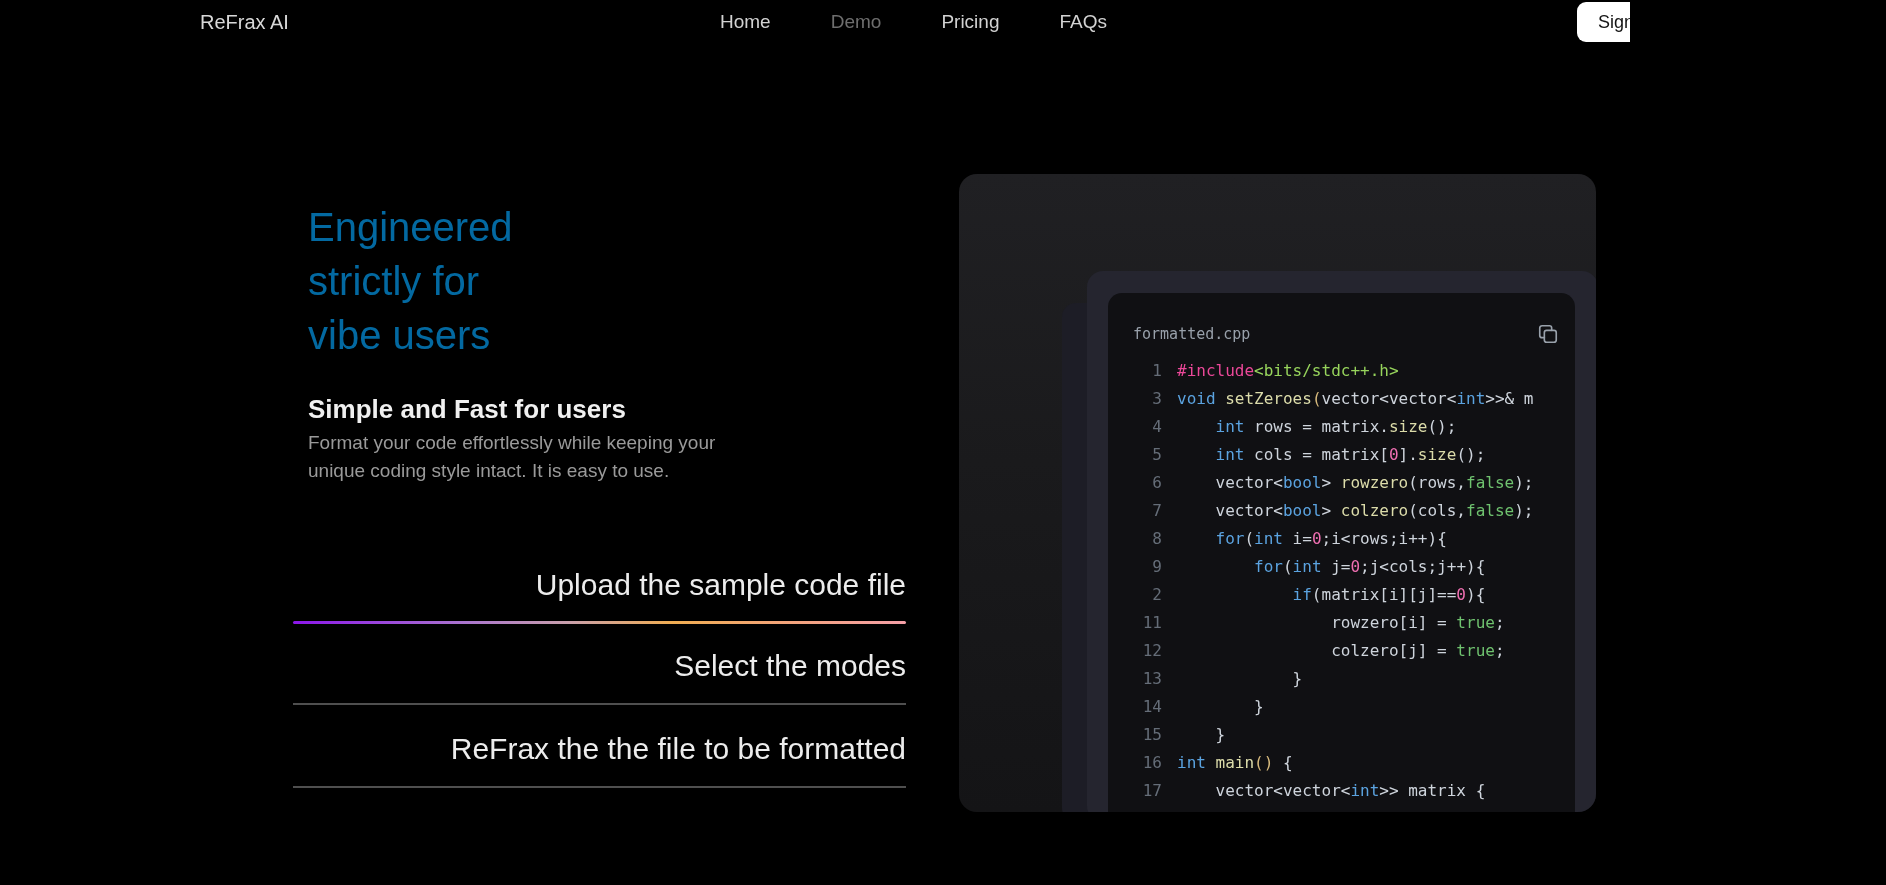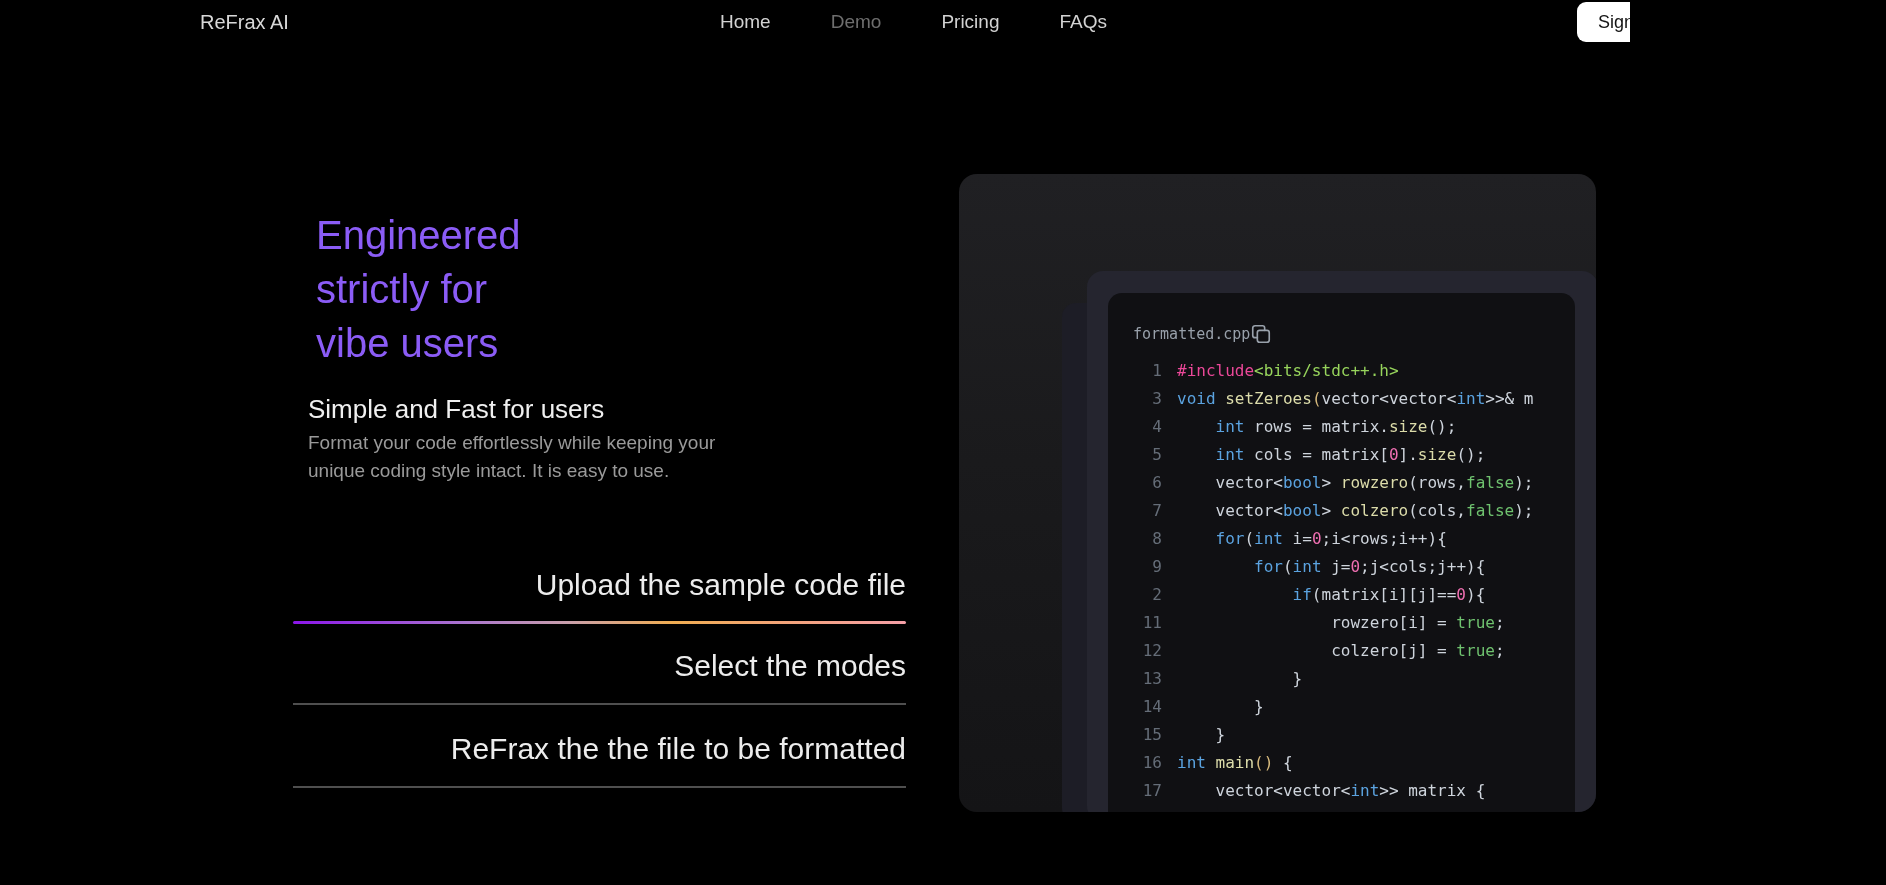--- a/index.html
+++ b/index.html
@@ -10,25 +10,25 @@
   
   .topbar{position:absolute;left:0;top:0;width:100%;height:48px;}
   .brand{position:absolute;left:200px;top:11px;font-size:20px;font-weight:500;color:#d8d8d8;cursor:pointer;}
   .navlinks{position:absolute;left:720px;top:11px;display:flex;gap:60px;}
   .nav-link{font-size:19px;color:#d2d2d2;text-decoration:none;cursor:pointer;}
   .nav-link.dim{color:#6e6e6e;}
   .signin{position:absolute;left:1577px;top:2px;width:97px;height:40px;background:#fff;color:#141414;
           border:none;border-radius:9px;font-size:18px;font-family:"Liberation Sans",sans-serif;cursor:pointer;}
 
   
-  .hero-title{position:absolute;left:308px;top:200px;margin:8px;font-size:40px;line-height:54px;
-              font-weight:400;color:#8b5cf6;}
+  .hero-title{position:absolute;left:308px;top:200px;margin:0;font-size:40px;line-height:54px;
+              font-weight:400;color:#0369a1;}
   .hero-title span{display:block;}
   .hero-subtitle{position:absolute;left:308px;top:394px;margin:0;font-size:26px;line-height:30px;
-                 font-weight:400;color:#f0f0f0;}
+                 font-weight:700;color:#f0f0f0;}
   .hero-desc{position:absolute;left:308px;top:429px;margin:0;font-size:19px;line-height:28px;color:#9a9a9a;}
   .hero-desc span{display:block;}
 
   .steps{position:absolute;left:293px;top:556px;width:613px;}
   .step-label{font-size:30px;line-height:34px;font-weight:300;color:#ececec;cursor:pointer;text-align:right;}
   .step-divider{width:100%;height:2px;background:#4f4f4f;}
   .step-divider.grad{height:3px;border-radius:2px;}
   .step:nth-of-type(1) .step-label{margin-top:12px;}
   .step:nth-of-type(1) .step-divider{margin-top:19px;}
   .step:nth-of-type(2) .step-label{margin-top:25px;}
@@ -37,21 +37,21 @@
   .step:nth-of-type(3) .step-divider{margin-top:20px;}
 
   
   .showcase{position:absolute;left:959px;top:174px;width:637px;height:638px;border-radius:18px;
             overflow:hidden;background:linear-gradient(180deg,#202023 0%,#1a1a1c 45%,#141416 100%);}
   .stack-card-2{position:absolute;left:103px;top:129px;width:330px;bottom:-10px;background:#1d1d26;border-radius:14px;}
   .stack-card-1{position:absolute;left:128px;top:97px;right:-2px;bottom:-10px;background:#25252f;border-radius:16px;}
   .code-card{position:absolute;left:149px;top:119px;right:21px;bottom:-14px;background:#101013;
              border-radius:14px;overflow:hidden;}
   .code-header{position:absolute;top:30px;left:25px;right:16px;display:flex;
-               align-items:center;}
+               justify-content:space-between;align-items:center;}
   .filename{font-family:"DejaVu Sans Mono",monospace;font-size:15px;color:#98a0aa;}
   .copy-btn{cursor:pointer;display:inline-flex;}
   .code-body{position:absolute;top:64px;left:24px;right:0;font-family:"DejaVu Sans Mono",monospace;
              font-size:16px;line-height:28px;}
   .code-line{white-space:pre;height:28px;overflow:hidden;}
   .ln{display:inline-block;width:30px;text-align:right;margin-right:15px;color:#656d78;}
 </style>
 </head>
 <body>
 

